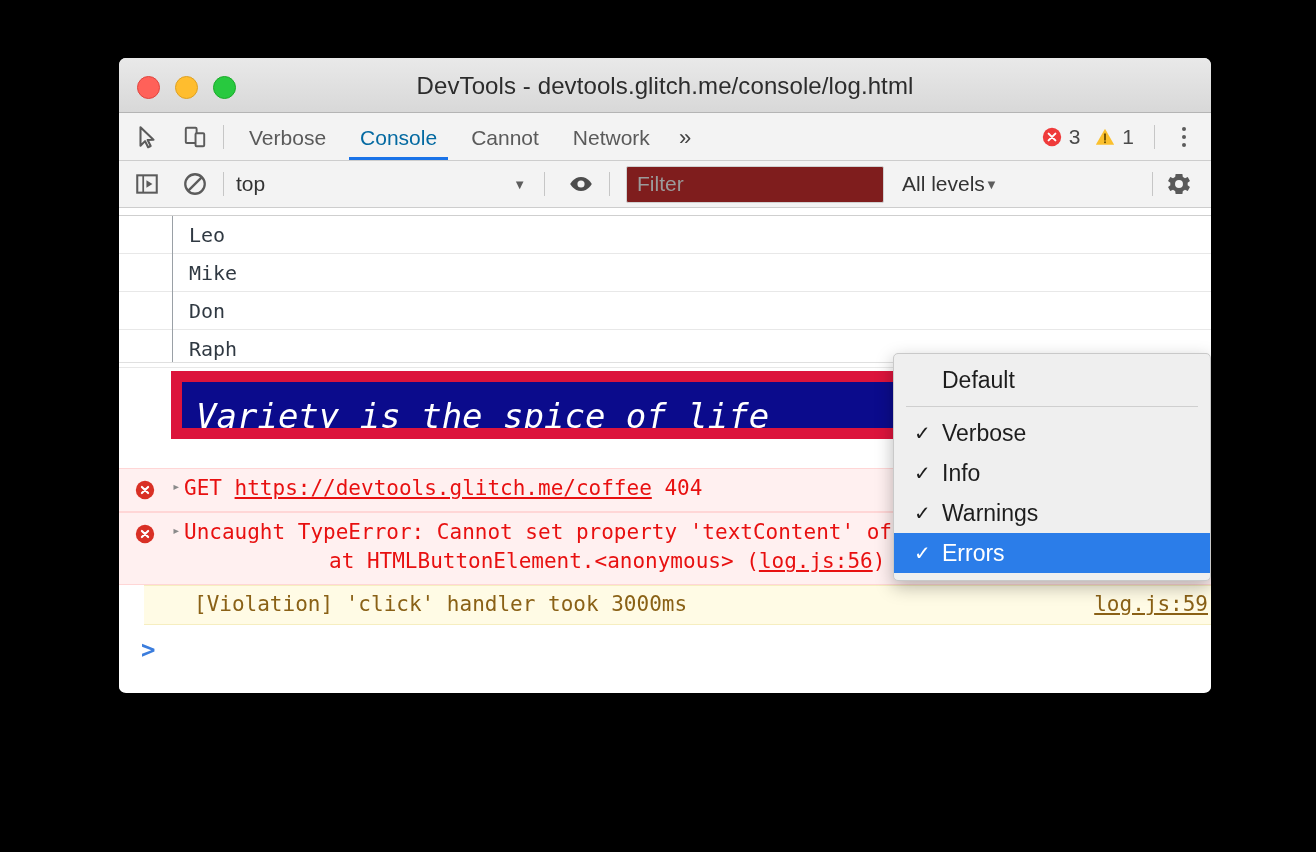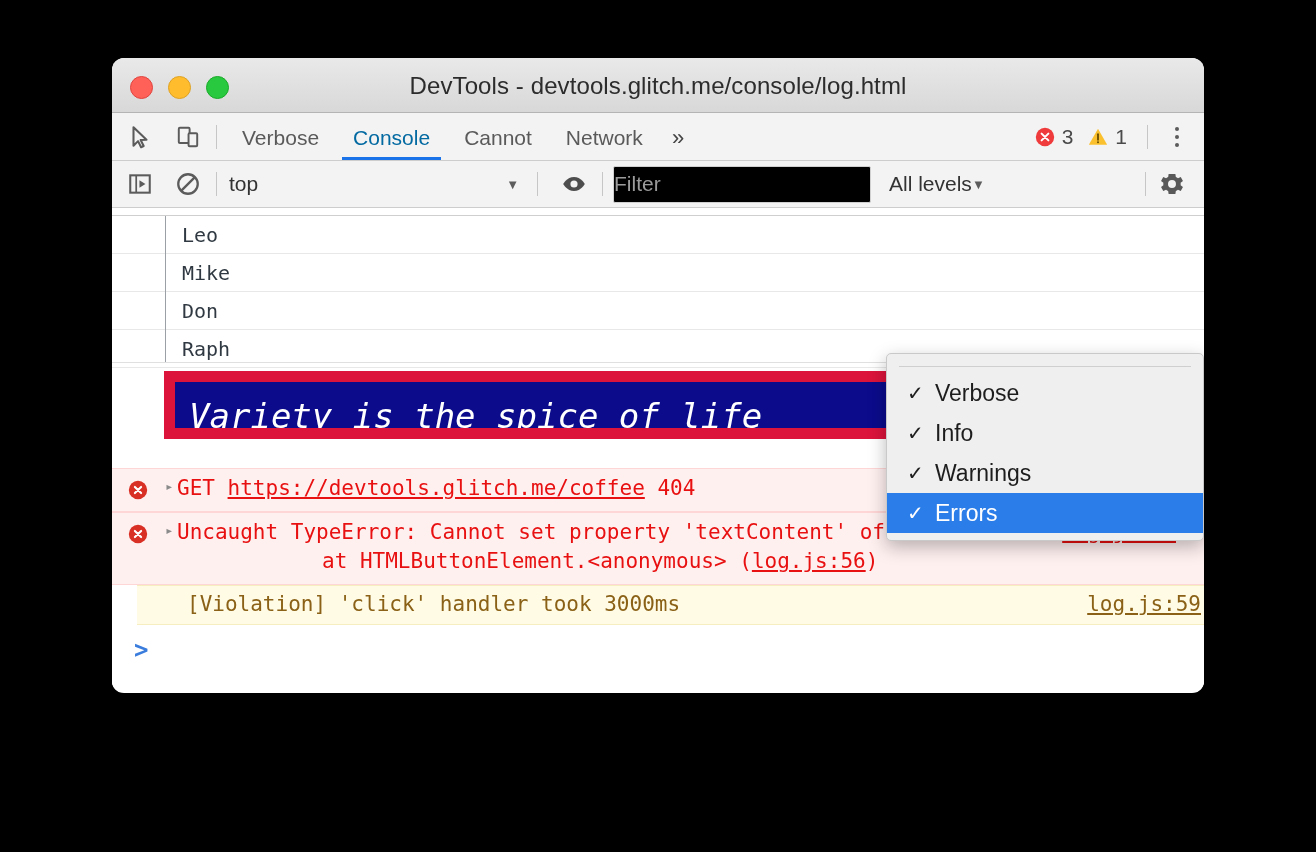--- a/index.html
+++ b/index.html
@@ -11,26 +11,26 @@
     overflow: hidden;
   }
   body {
     font-family: "Liberation Sans", sans-serif;
     -webkit-font-smoothing: antialiased;
   }
 
   
   #window {
     position: absolute;
-    left: 112px;
+    left: 119px;
     top: 58px;
     width: 1092px;
     height: 635px;
     background: #ffffff;
-    border-radius: 12px;
+    border-radius: 7px;
     overflow: hidden;
     box-shadow: 0 6px 22px rgba(0,0,0,0.45);
   }
 
   
   #titlebar {
     position: relative;
     height: 55px;
     background: linear-gradient(to bottom, #e9e9e9 0%, #d8d8d8 100%);
     border-bottom: 1px solid #b4b4b4;
@@ -146,29 +146,30 @@
   }
   #ctx-label { flex: 1 1 auto; }
   .caret {
     font-size: 13px;
     color: #5d5d5d;
     padding-right: 10px;
   }
   #filter-input {
     width: 258px;
     height: 37px;
-    background: #000000;
+    background: #7f1d1d;
     border: 1px solid #d0d0d0;
     border-radius: 2px;
     display: flex;
     align-items: center;
+    padding-left: 10px;
     font-size: 21px;
     color: #9b9b9b;
     box-sizing: border-box;
-    margin-left: 2px;
+    margin-left: 8px;
   }
   #levels-btn {
     display: flex;
     align-items: center;
     font-size: 21px;
     color: #333;
     margin-left: 18px;
   }
   #toolbar-spacer { flex: 1 1 auto; }
   #gear { margin-right: 14px; width: 36px; height: 36px;
@@ -536,20 +537,24 @@
     <div class="msg warn" style="top:377px; height:40px;margin-left:25px;">
       <span class="msg-text" style="left:50px; top:6px;">[Violation] 'click' handler took 3000ms</span>
       <span class="msg-src" style="top:6px;">log.js:59</span>
     </div>
 
     <div id="prompt">
       <span id="prompt-caret">&gt;</span>
     </div>
 
     <div id="levels-menu">
+      <div class="menu-item">
+        <span class="menu-check"></span>
+        <span>Default</span>
+      </div>
       <div class="menu-sep"></div>
       <div class="menu-item">
         <span class="menu-check">✓</span>
         <span>Verbose</span>
       </div>
       <div class="menu-item">
         <span class="menu-check">✓</span>
         <span>Info</span>
       </div>
       <div class="menu-item">

